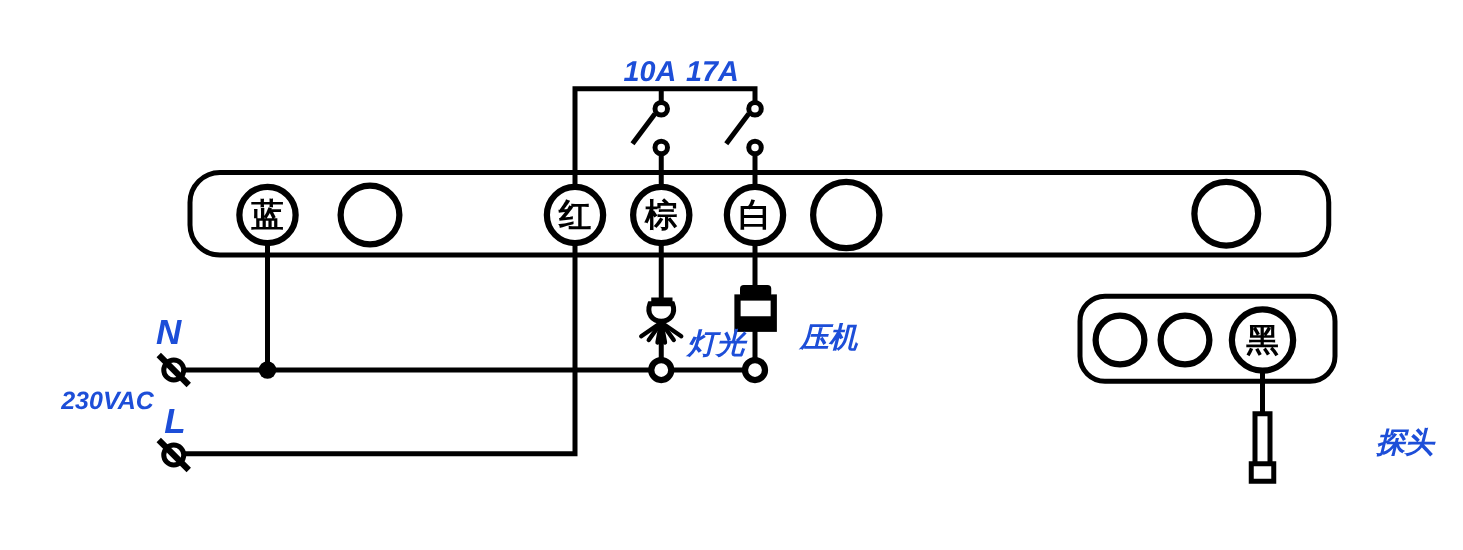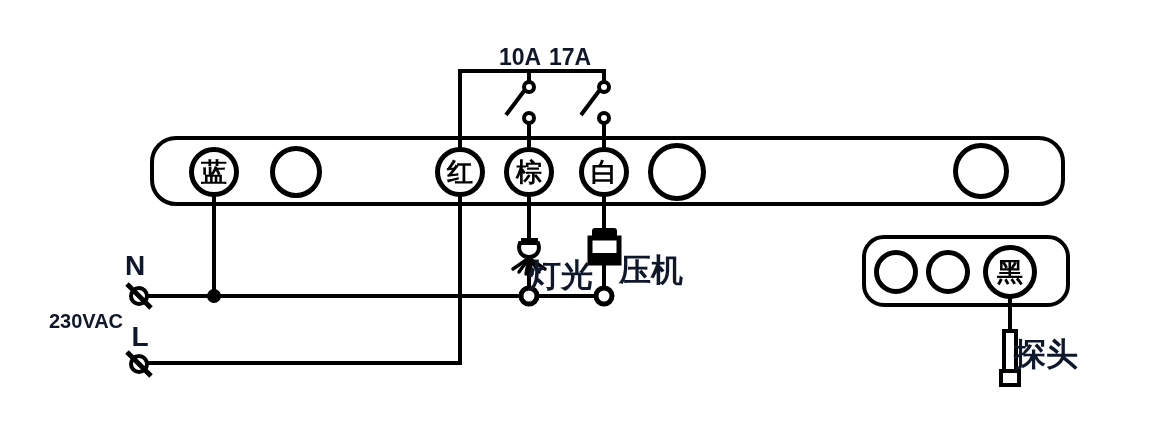--- a/index.html
+++ b/index.html
@@ -13,26 +13,26 @@
     box-sizing:border-box;
   }
   .term{
     position:absolute;border:5px solid #000;border-radius:50%;
     background:#fff;box-sizing:border-box;
     display:flex;align-items:center;justify-content:center;
     font-weight:bold;font-size:26px;color:#000;line-height:1;
   }
   .lbl{
     position:absolute;transform:translate(-50%,-50%);
-    font-weight:bold;color:#0f172a;white-space:nowrap;line-height:1;
+    font-weight:bold;color:#1d4ed8;white-space:nowrap;line-height:1;font-style:italic;
   }
   .f23{font-size:23px;}
   .f20{font-size:20px;}
   .f28{font-size:28px;}
-  .f25{font-size:32px;}
+  .f25{font-size:23px;margin-left:12px;}
 </style>
 </head>
 <body>
 
 <div class="canvas">
 
   <svg class="layer" viewBox="0 0 1170 440" xmlns="http://www.w3.org/2000/svg" fill="none" stroke="#000" stroke-width="4">
 
     <path d="M460,172 V71 H604 V82"></path>
     <path d="M529,71 V82"></path>
@@ -121,14 +121,14 @@
   <div class="lbl f23" style="left:520px;top:57px;">10A</div>
   <div class="lbl f23" style="left:570px;top:57px;">17A</div>
 
   <div class="lbl f28" style="left:135px;top:266px;">N</div>
   <div class="lbl f20" style="left:86px;top:321px;">230VAC</div>
   <div class="lbl f28" style="left:140px;top:337px;">L</div>
 
   <div class="lbl f25" style="left:561px;top:275px;">灯光</div>
   <div class="lbl f25" style="left:651px;top:270px;">压机</div>
 
-  <div class="lbl f25" style="left:1046px;top:354px;">探头</div>
+  <div class="lbl f25" style="left:1112px;top:354px;">探头</div>
 </div>
 
 </body></html>

